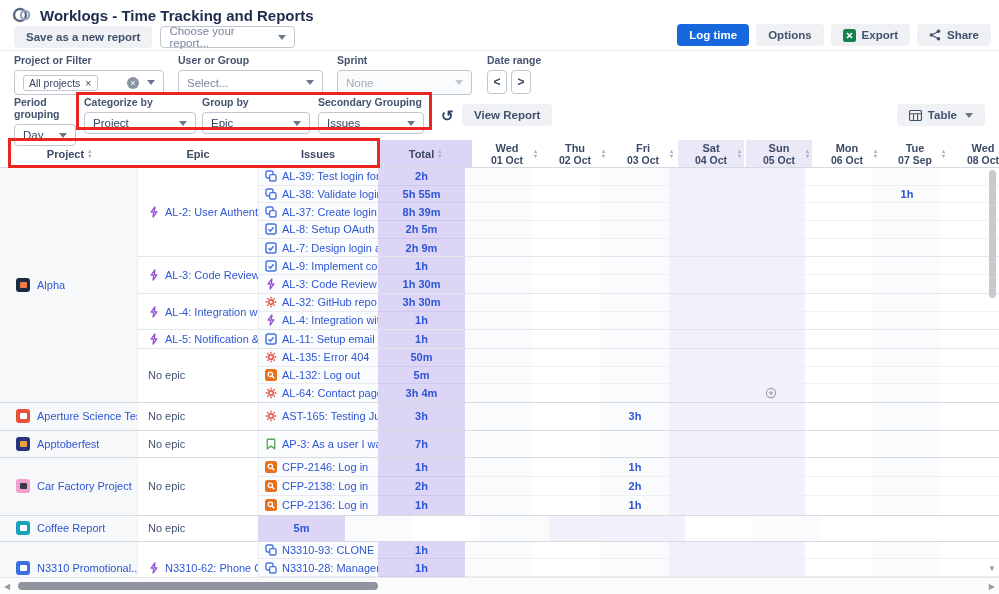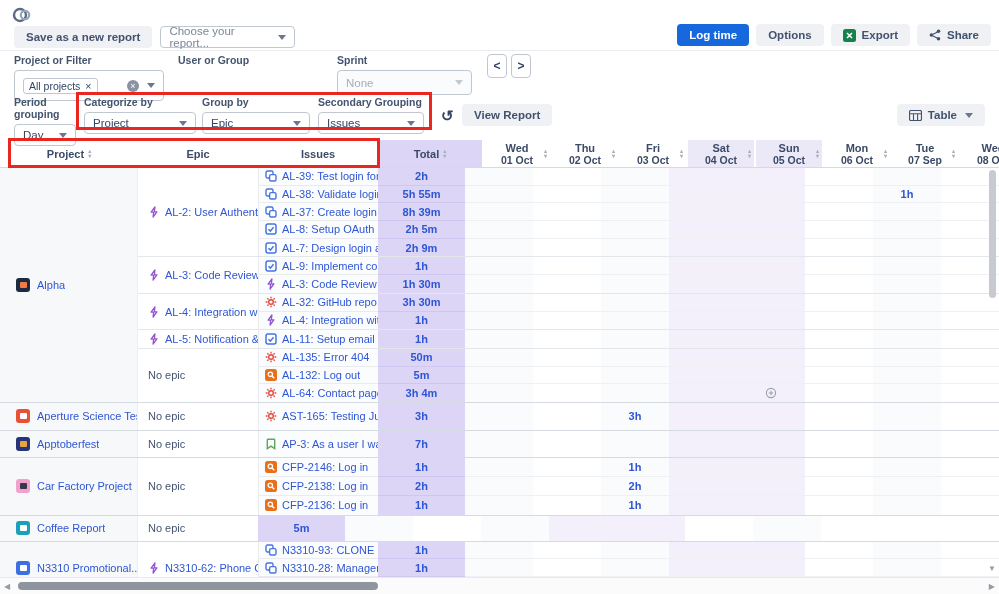--- a/index.html
+++ b/index.html
@@ -36,21 +36,21 @@
   .g2{top:96px}
   .g2 .select{height:22px}
   .refresh{position:absolute;left:441px;top:107px;font-size:15px;font-weight:bold;color:#344563;cursor:pointer}
   .viewreport{position:absolute;left:462px;top:104px}
   .tablebtn{position:absolute;right:14px;top:104px}
   
   .tbl{position:absolute;top:140px;left:0;width:999px;bottom:0;overflow:hidden;font-size:11px}
   .thead{display:flex;height:27px;border-bottom:1px solid #d5dae2;font-weight:bold;color:#3b4a66}
   .thc{display:flex;align-items:center;justify-content:center;box-sizing:border-box;flex:none}
   .th-proj{width:138px}.th-epic{width:120px}.th-issues{width:120px}
-  .th-total{width:104px;background:#dcd5f6}
+  .th-total{width:94px;background:#dcd5f6}
   .dayh{width:68px;border-left:2px solid #fff;background:#fff;position:relative;
         display:flex;flex-direction:column;align-items:center;justify-content:center;line-height:12px}
   .dayh.weekend{background:#ebe8f8}
   .dayh .ddate{font-size:10.5px}
   .sort{display:inline-flex;flex-direction:column;font-size:6px;line-height:4.5px;color:#a8b0bd;margin-left:4px}
   .dayh .sort{position:absolute;right:3px;top:9px;margin:0}
   .tbody{position:relative}
   .pgroup{display:flex;border-top:1px solid #d6dae1}
   .pgroup:first-child{border-top:none}
   .pcell{width:138px;flex:none;background:#f7f8f9;display:flex;align-items:center;gap:7px;
@@ -88,20 +88,21 @@
   .harrow{position:absolute;top:4px;font-size:8px;color:#949ca7}
 </style>
 </head>
 <body>
 
 <div class="titlebar">
   <svg width="20" height="20" viewBox="0 0 20 20">
     <circle cx="8" cy="10" r="6" fill="none" stroke="#5a6b85" stroke-width="2.4"></circle>
     <circle cx="13" cy="10" r="4.2" fill="none" stroke="#97a4b8" stroke-width="2.2"></circle>
   </svg>
+  <span class="page-title">Worklogs - Time Tracking and Reports</span>
 </div>
 
 <div class="report-row">
   <button class="btn">Save as a new report</button>
   <div class="select" style="width:135px">
     <span class="placeholder">Choose your report...</span>
     <span class="chev"></span>
   </div>
 </div>
 
@@ -123,40 +124,45 @@
       <path d="M3.5 5.4L8.6 2.9M3.5 6.8l5.1 2.5" stroke="#42526e" stroke-width="1.1"></path>
     </svg>
     <span>Share</span>
   </button>
 </div>
 
 <div class="divider"></div>
 
 <div class="fgroup" style="left:14px;width:150px">
   <span class="flabel">Project or Filter</span>
-  <div class="select" style="height:31px">
+  <div class="select" style="height:25px">
     <span class="tag">
         <span>All projects</span>
         <span>×</span>
       </span>
     <span class="clear-x">×</span>
     <span class="chev"></span>
   </div>
 </div>
 <div class="fgroup" style="left:178px;width:145px">
   <span class="flabel">User or Group</span>
+  <div class="select" style="height:25px">
+    <span class="placeholder">Select...</span>
+    <span class="chev"></span>
+  </div>
 </div>
 <div class="fgroup" style="left:337px;width:135px">
   <span class="flabel">Sprint</span>
   <div class="select disabled" style="height:25px">
     <span>None</span>
     <span class="chev" style="border-top-color:#c3c9d3"></span>
   </div>
 </div>
 <div class="fgroup" style="left:487px">
+  <span class="flabel">Date range</span>
   <div class="daterow">
     <button class="dbtn">&lt;</button>
     <button class="dbtn">&gt;</button>
   </div>
 </div>
 
 <div class="fgroup g2" style="left:14px;width:62px">
   <span class="flabel">Period grouping</span>
   <div class="select">
     <span>Day</span>

